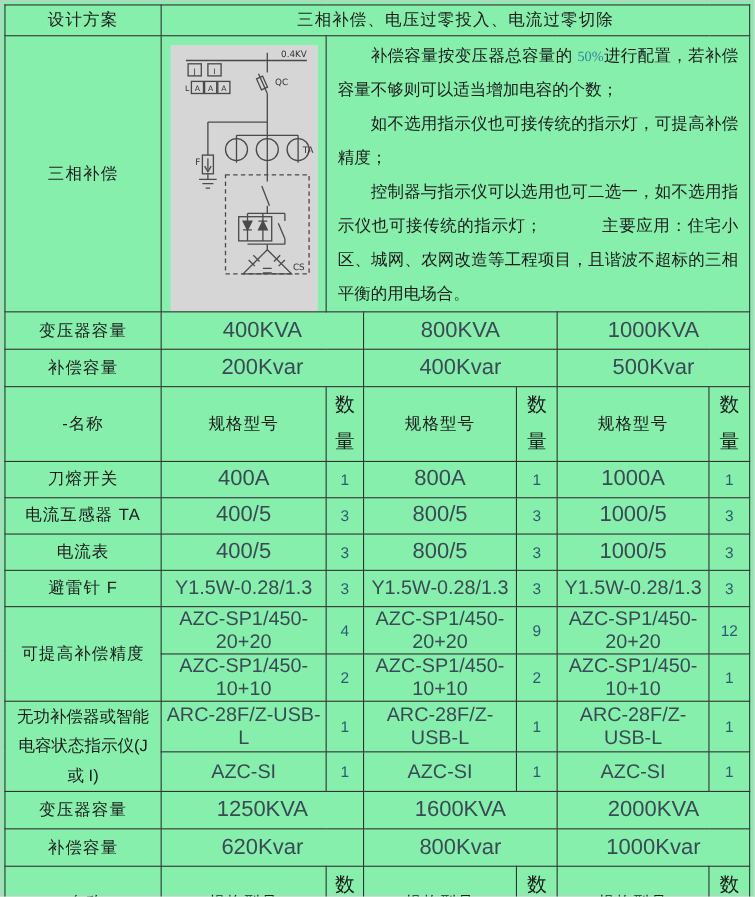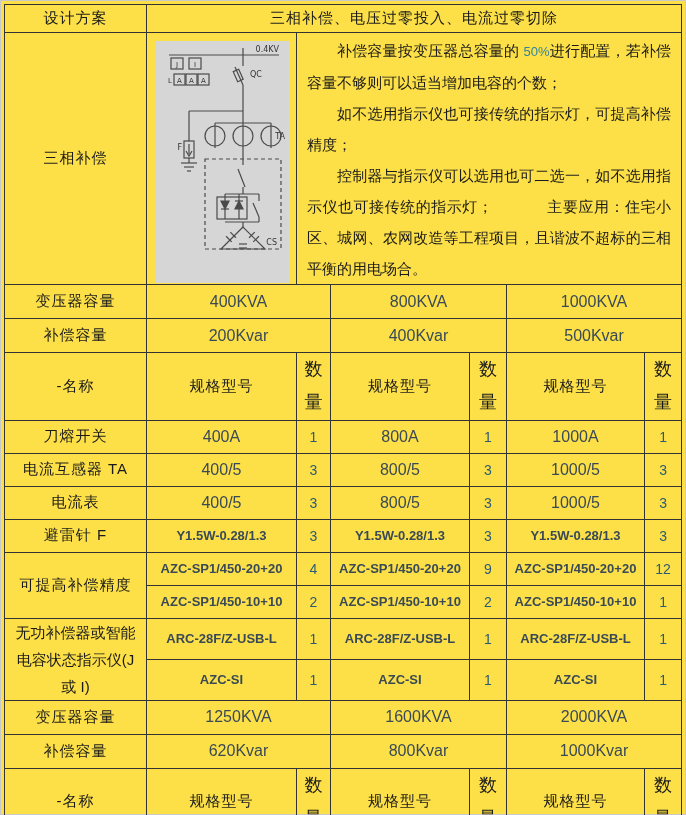--- a/index.html
+++ b/index.html
@@ -1,39 +1,39 @@
 <!DOCTYPE html>
 <html><head>
 <meta charset="utf-8">
 <style>
   html,body{margin:0;padding:0;width:686px;height:815px;overflow:hidden;background:#fff;
     font-family:"Liberation Sans","DejaVu Sans",sans-serif;color:#1a1a1a;}
-  .frame{box-sizing:border-box;width:686px;height:815px;border:1px solid #c9c9c9;padding:3px;background:#fde047;}
+  .frame{box-sizing:border-box;width:686px;height:815px;border:1px solid #c9c9c9;padding:3px;background:#86efac;}
   table{border-collapse:collapse;table-layout:fixed;width:678px;}
   col.c-name{width:142px}col.c-spec{width:150px}col.c-qty{width:34px}
   col.c-spec2{width:139px}col.c-qty2{width:37px}col.c-spec3{width:138px}col.c-qty3{width:37px}
   td{border:1px solid #333;text-align:center;vertical-align:middle;padding:0;overflow:hidden;}
   .r-design td{height:27px}
   .r-diagram td{height:229px}
   .r-cap td{height:33px}
   .r-head td{height:56px}
   .r-item td{height:32px}
   .lbl{font-size:15px;color:#1a1a1a;letter-spacing:1px;}
   .lbl-wrap{font-size:15px;color:#1a1a1a;padding:0 6px;line-height:1.8;margin-left:48px;}
-  .v{font-size:16px;color:#3a4a55;}
-  .v-sm{font-size:13px;color:#3a4a55;font-weight:bold;}
+  .v{font-size:20px;color:#3a4a55;}
+  .v-sm{font-size:18px;color:#3a4a55;}
   .q{font-size:14px;color:#2c5a74;}
   .vb{font-size:14px;color:#2d6a8d;}
   .qb{font-size:14px;color:#2d6a8d;}
   .qtyhead{width:1.1em;margin:0 auto;line-height:1.85;font-size:18px;word-break:break-all;}
   .diagram-cell{vertical-align:top;}
   .diagram-box{width:134px;height:242px;background:#d6d6d6;margin:8px auto 0 auto;}
   .notes{text-align:justify;padding:2px 10px 0 10px;font-size:15px;line-height:31px;vertical-align:top;}
   .notes p{margin:0;text-indent:2em;}
-  .pct{color:#31849B;font-size:13px;}
+  .pct{color:#31849B;font-size:13px;font-family:Liberation Serif, serif;}
   .gap{display:inline-block;width:3.6em;}
   svg text{font-family:"DejaVu Sans",sans-serif;}
 </style>
 </head>
 <body>
 
 <div class="frame">
 <table>
   <colgroup>
     <col class="c-name">

